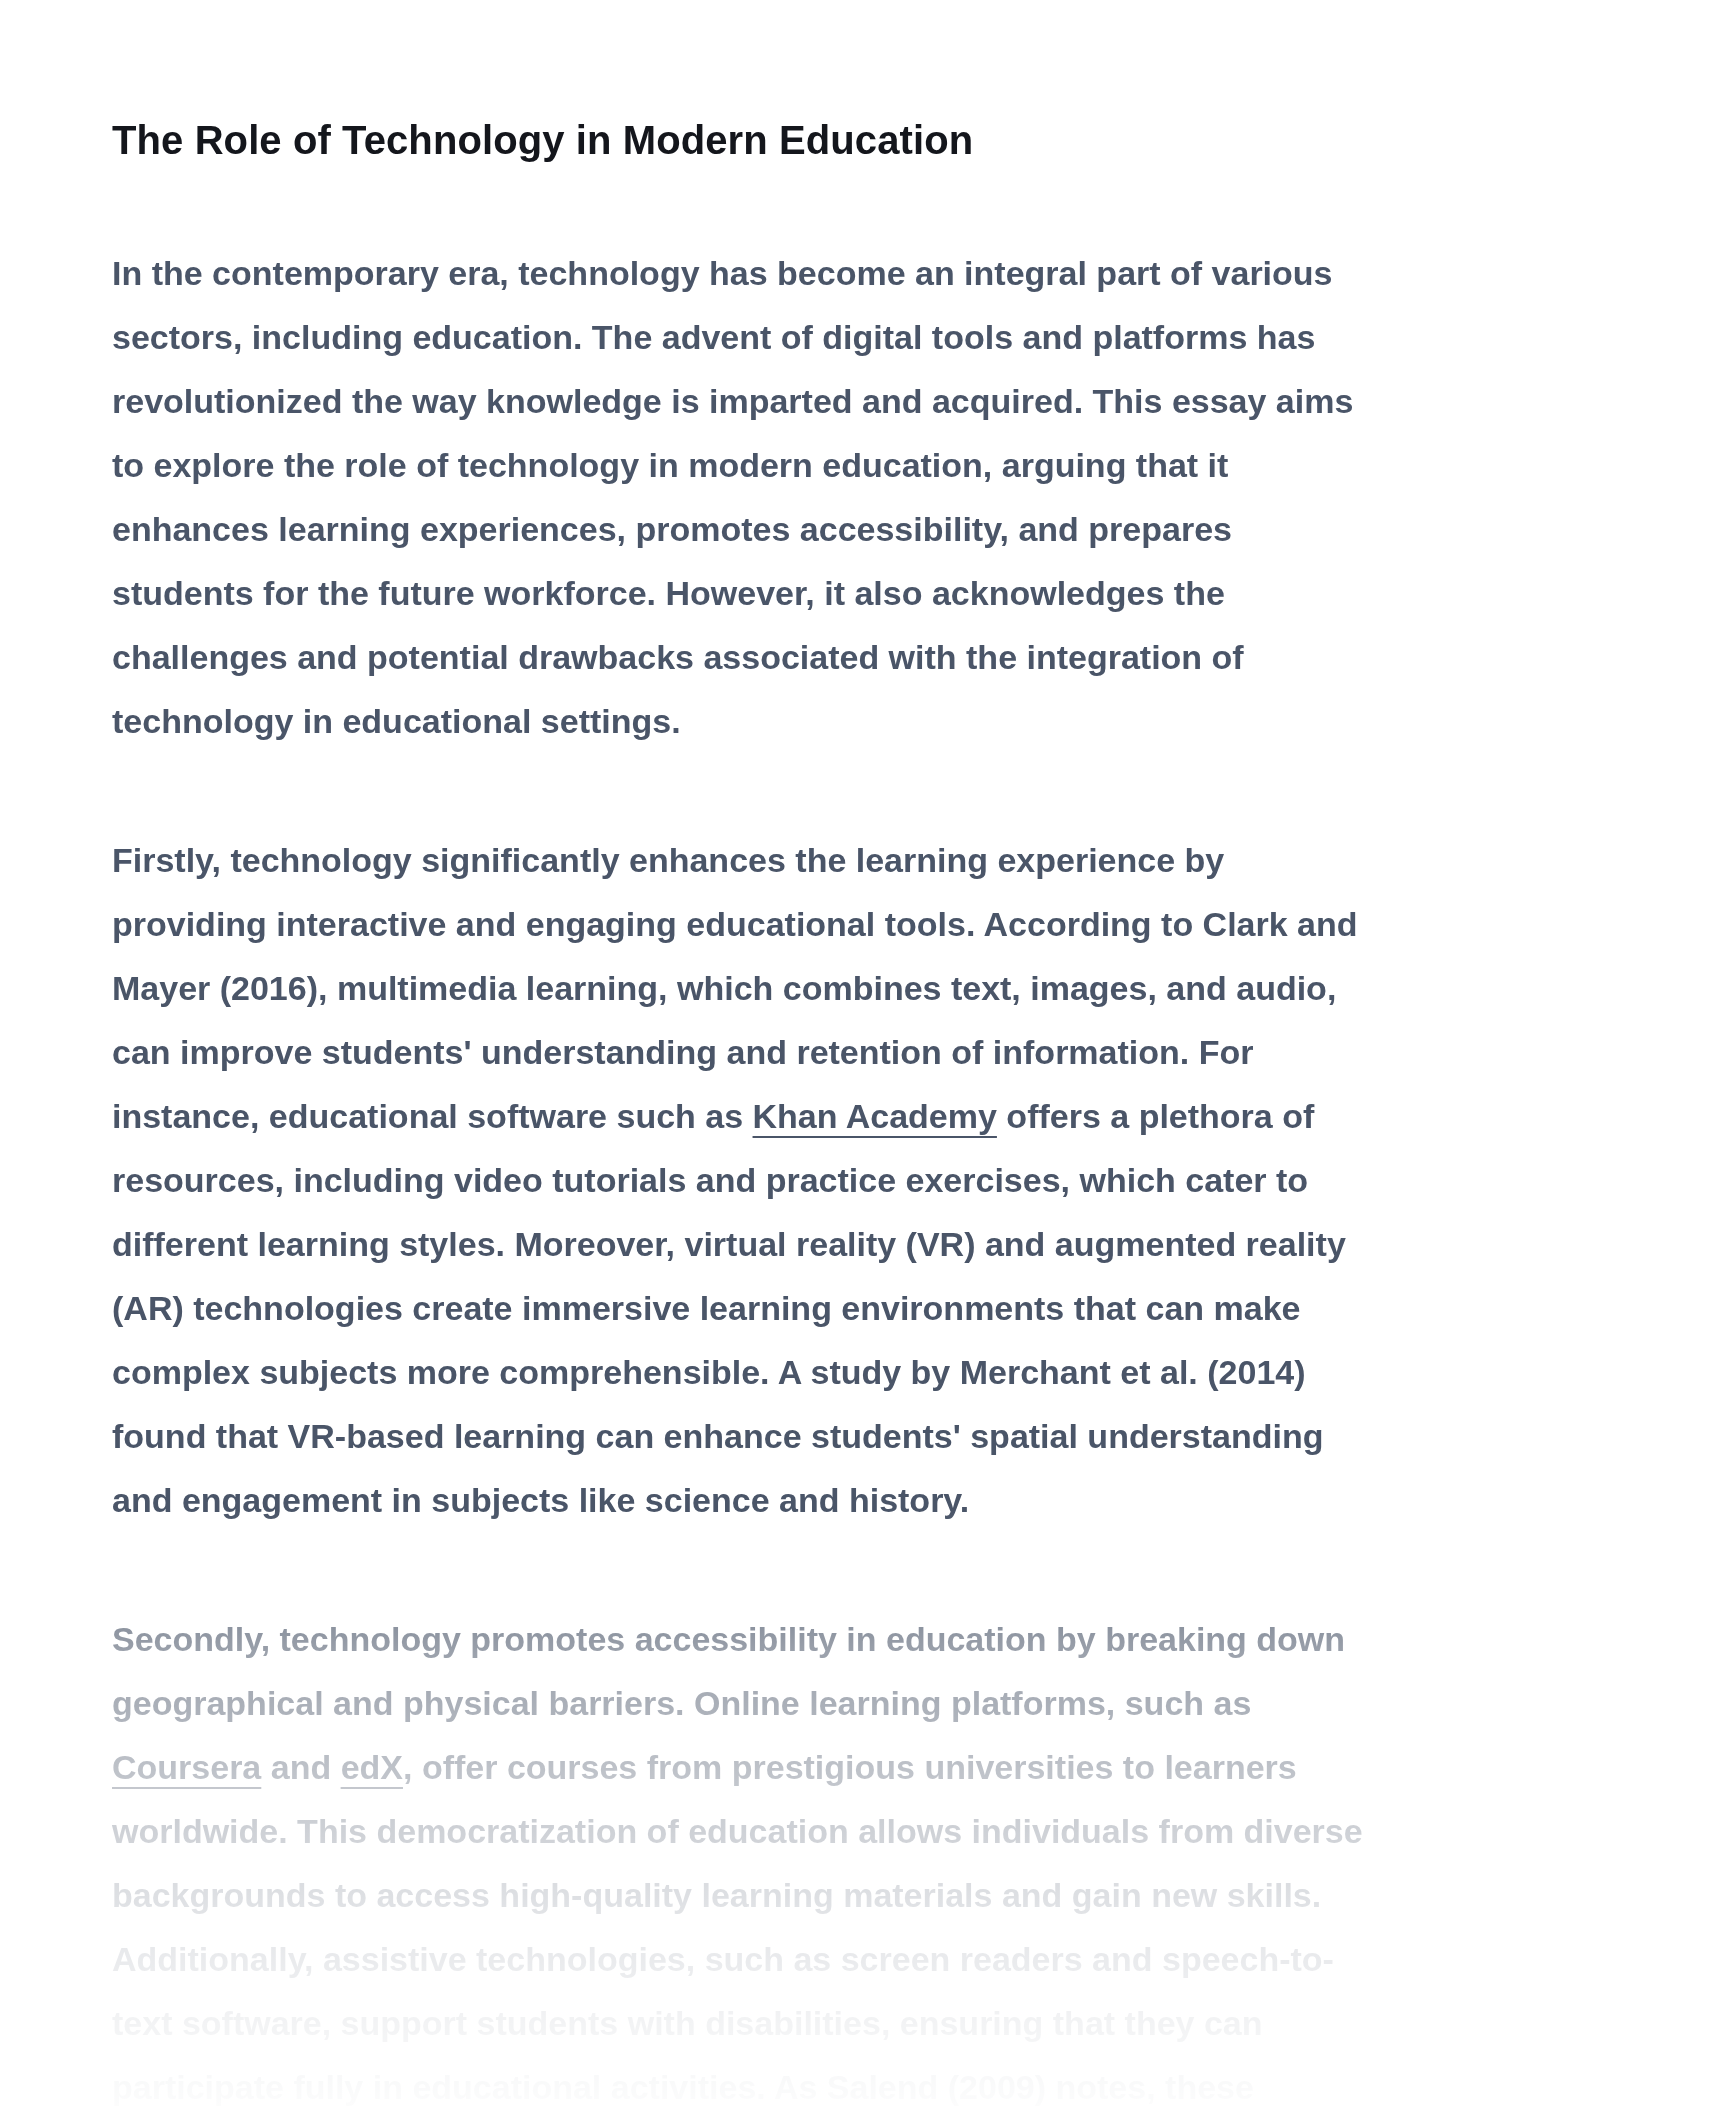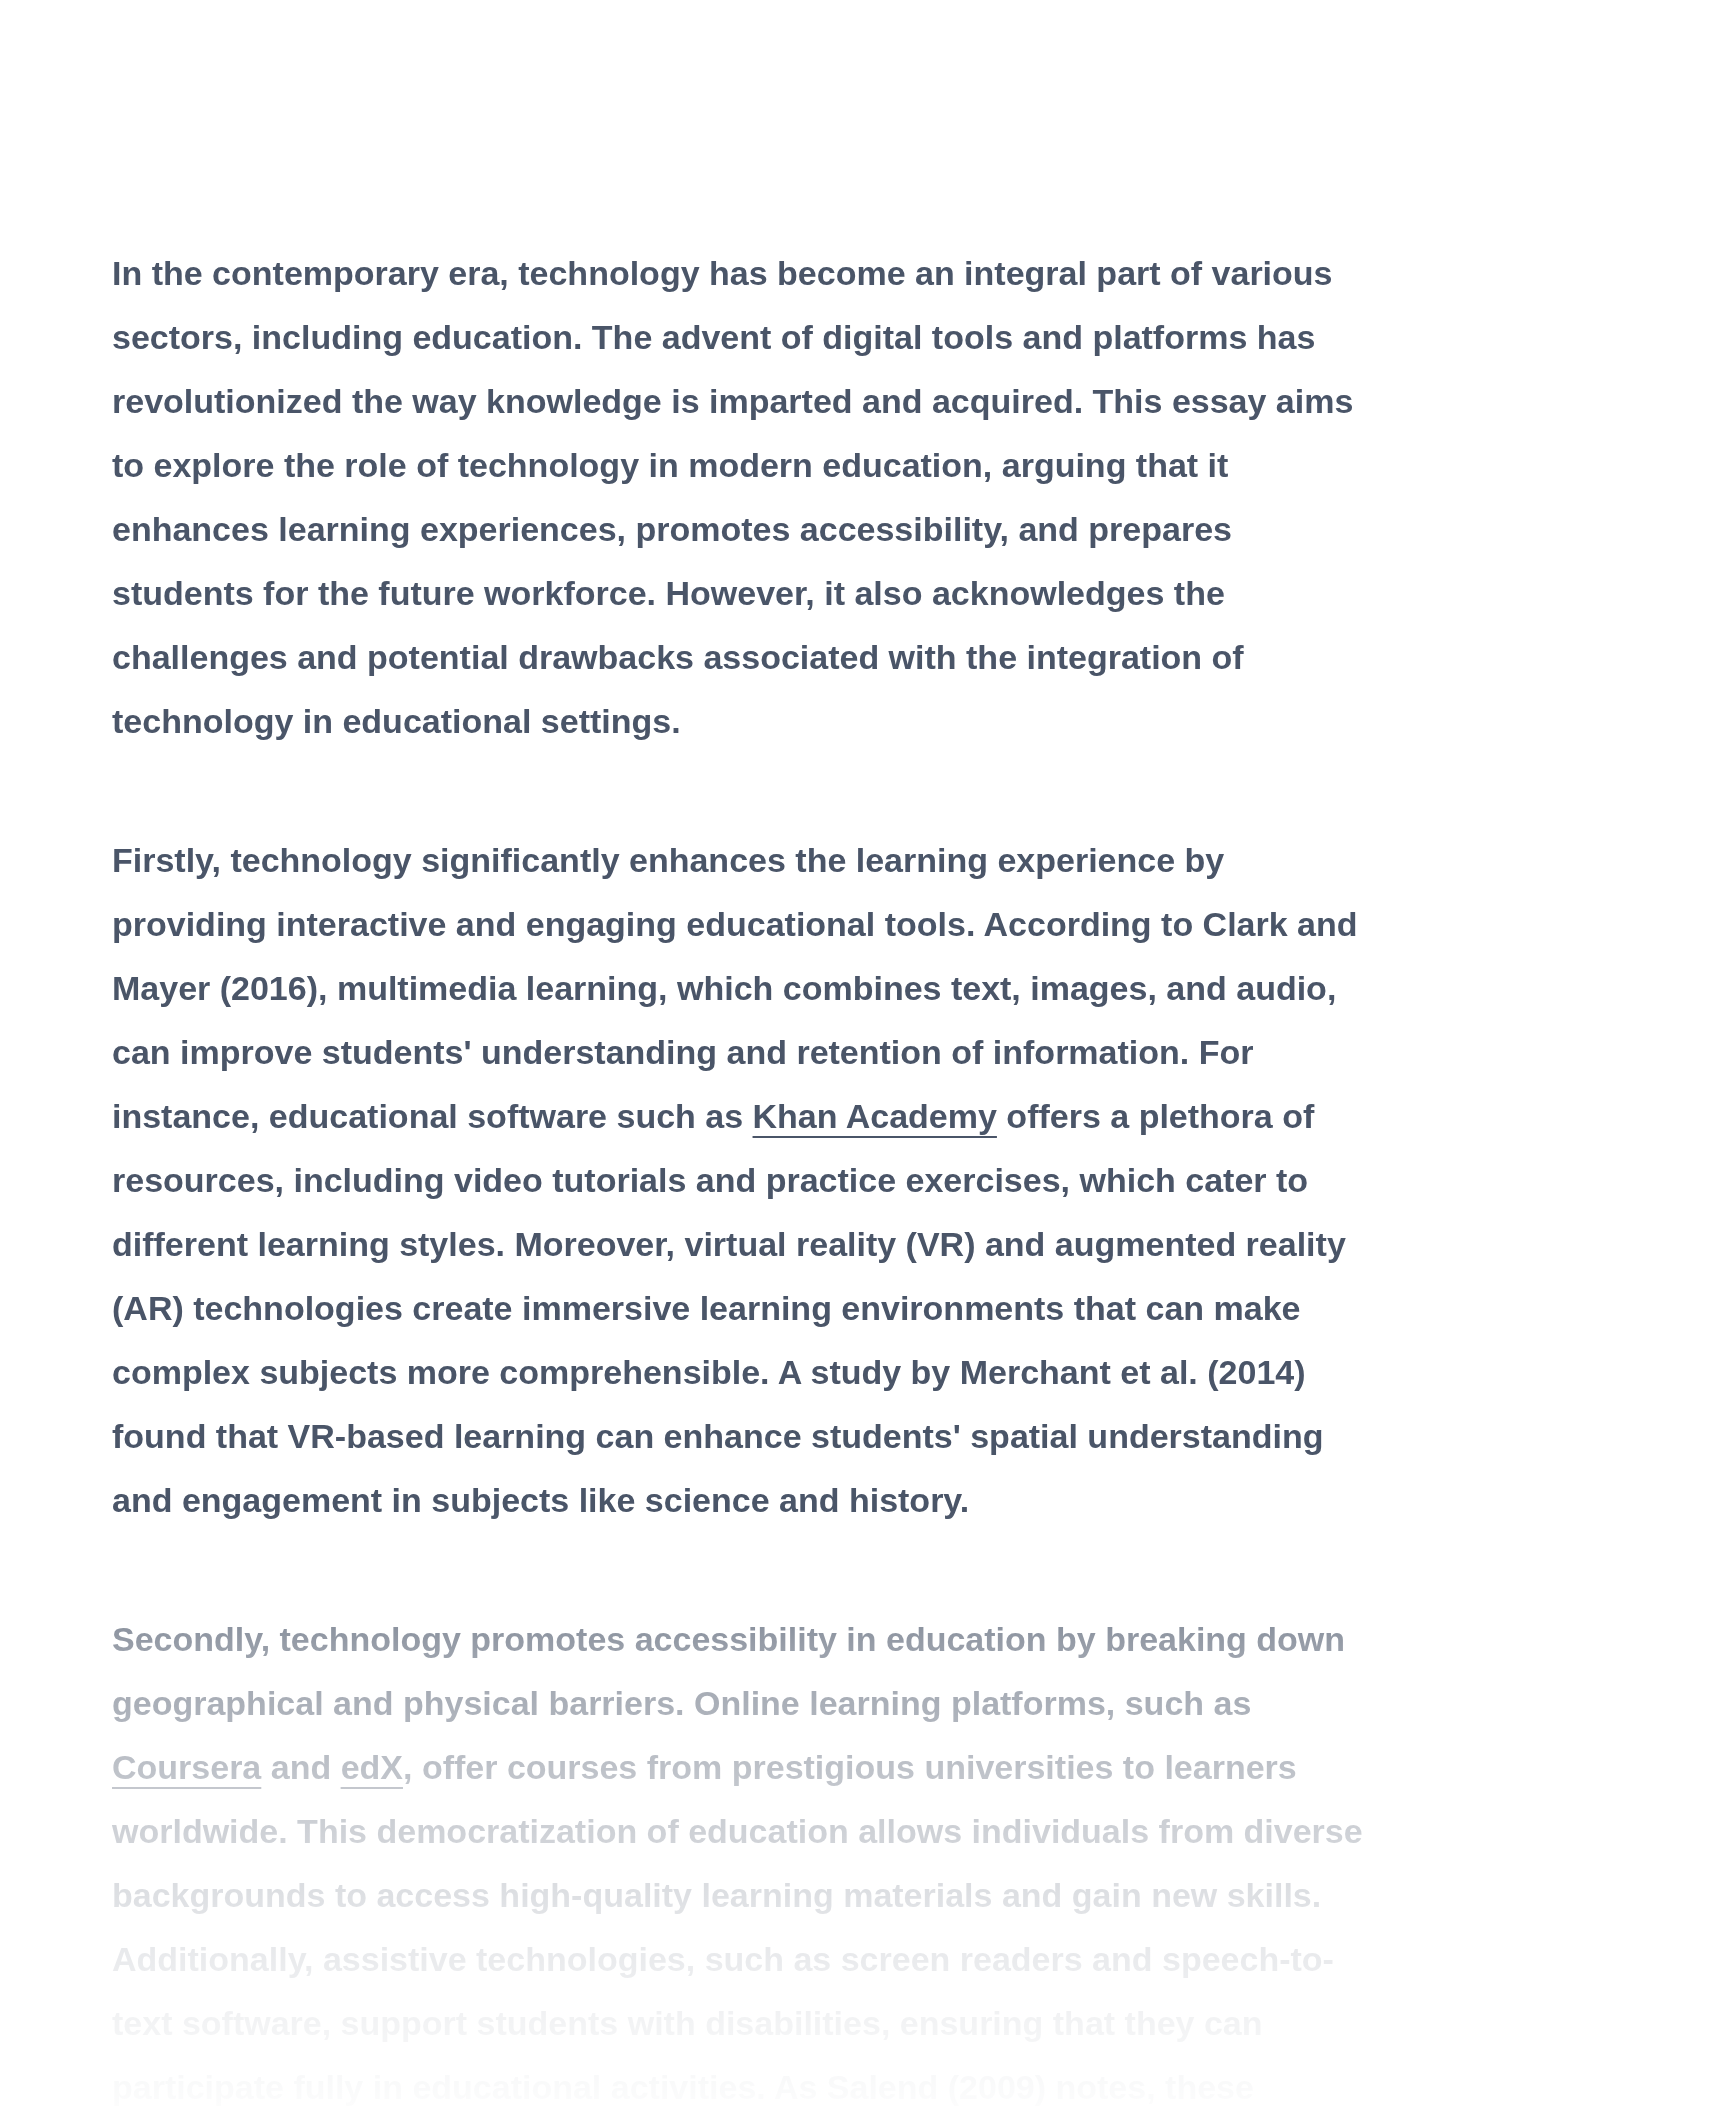--- a/index.html
+++ b/index.html
@@ -75,20 +75,21 @@
       rgba(255,255,255,0.85) 69%,
       rgba(255,255,255,0.93) 85%,
       rgba(255,255,255,0.985) 100%
     );
   }
 </style>
 </head>
 <body>
 
 <div class="page">
+  <h1 class="doc-title">The Role of Technology in Modern Education</h1>
 
   <div class="doc-body">
       <p class="para"><span>In the contemporary era, technology has become an integral part of various
 sectors, including education. The advent of digital tools and platforms has
 revolutionized the way knowledge is imparted and acquired. This essay aims
 to explore the role of technology in modern education, arguing that it
 enhances learning experiences, promotes accessibility, and prepares
 students for the future workforce. However, it also acknowledges the
 challenges and potential drawbacks associated with the integration of
 technology in educational settings.</span></p>

